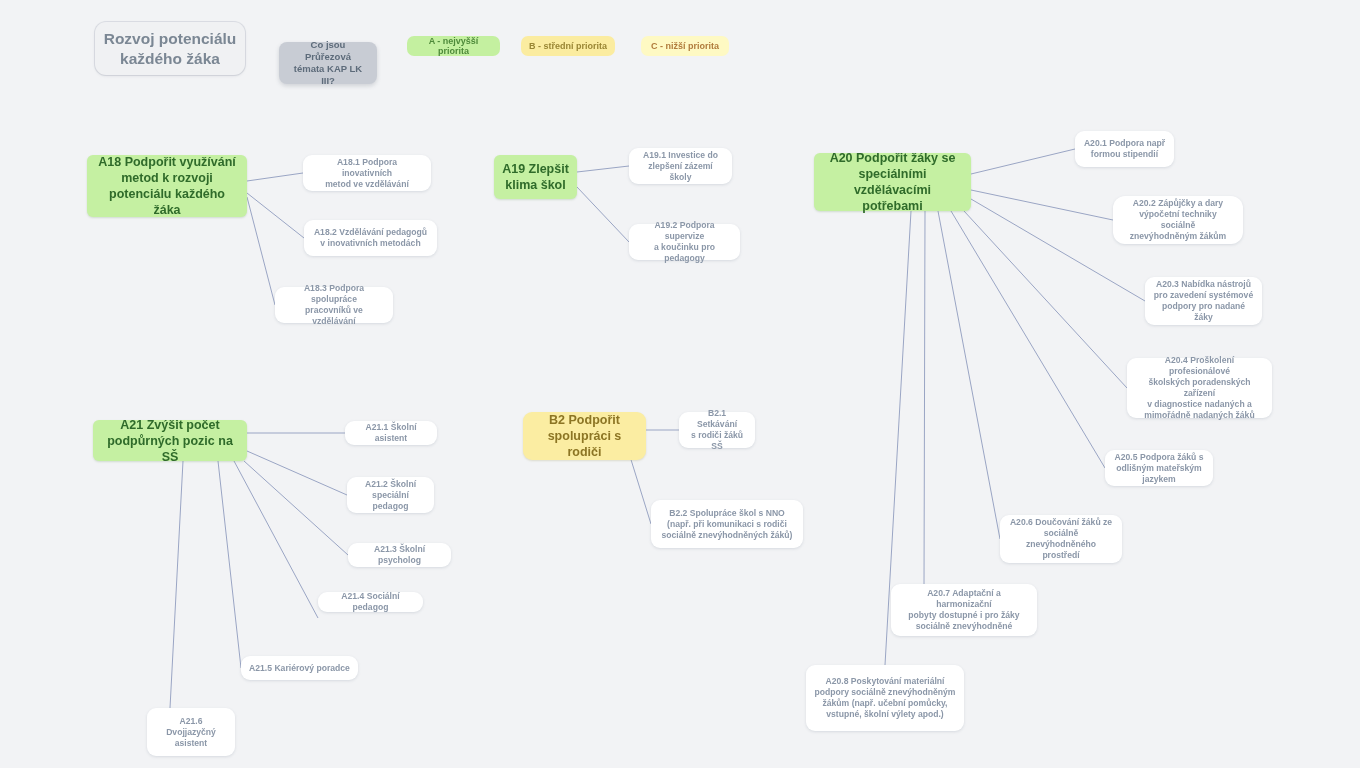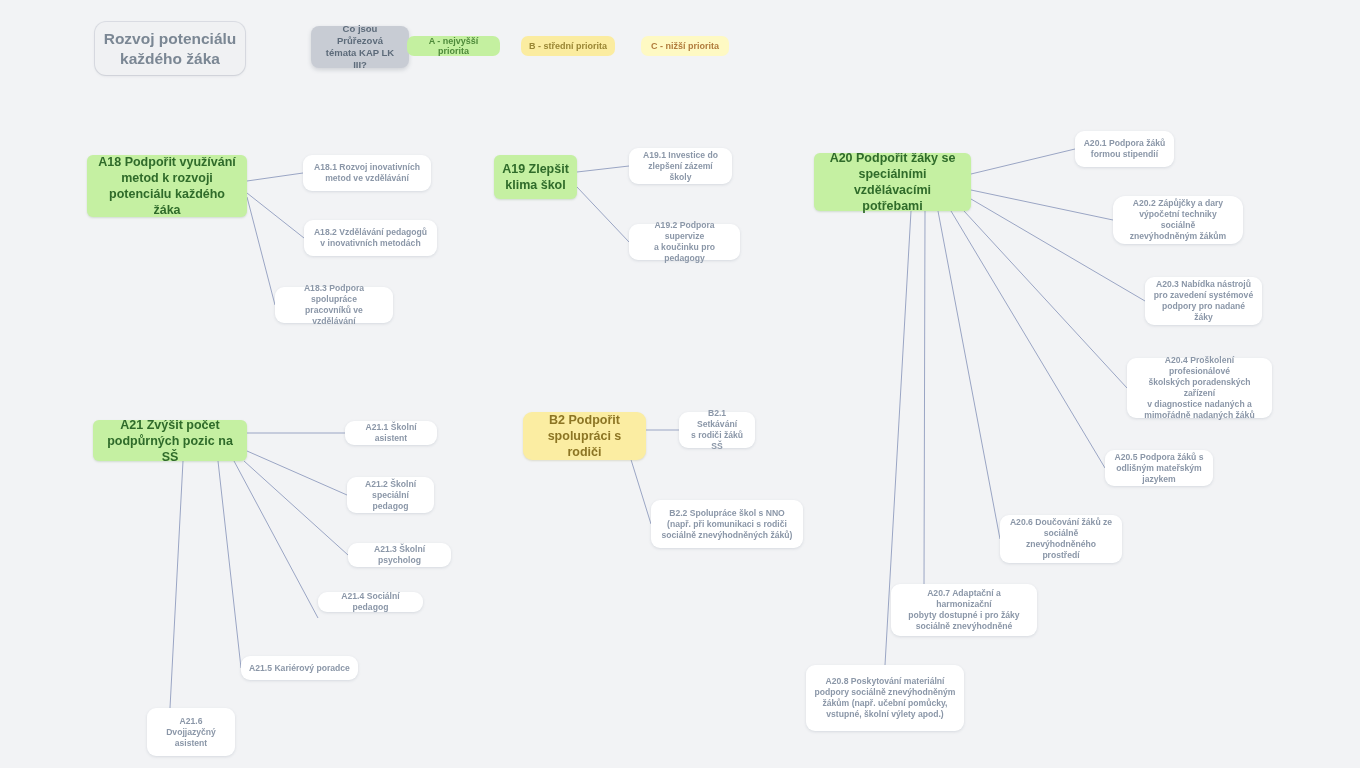--- a/index.html
+++ b/index.html
@@ -134,48 +134,48 @@
       <line x1="234" y1="461" x2="318" y2="618" stroke="#9aa5c4" stroke-width="1"></line>
       <line x1="218" y1="461" x2="241" y2="668" stroke="#9aa5c4" stroke-width="1"></line>
       <line x1="183" y1="461" x2="170" y2="708" stroke="#9aa5c4" stroke-width="1"></line>
       <line x1="628" y1="430" x2="679" y2="430" stroke="#9aa5c4" stroke-width="1"></line>
       <line x1="628" y1="450" x2="651" y2="524" stroke="#9aa5c4" stroke-width="1"></line>
     </svg>
 
   <div class="node n-title" style="left: 95px; top: 22px; width: 150px; height: 53px;">Rozvoj potenciálu
 každého žáka</div>
 
-  <div class="node n-info" style="left: 279px; top: 26px; width: 98px; height: 42px; margin-left: 32px;">Co jsou Průřezová
+  <div class="node n-info" style="left: 279px; top: 42px; width: 98px; height: 42px;">Co jsou Průřezová
 témata KAP LK III?</div>
 
   <div class="chip chip-a" style="left: 407px; top: 36px; width: 93px; height: 20px;">A - nejvyšší priorita</div>
   <div class="chip chip-b" style="left: 521px; top: 36px; width: 94px; height: 20px;">B - střední priorita</div>
   <div class="chip chip-c" style="left: 641px; top: 36px; width: 88px; height: 20px;">C - nižší priorita</div>
 
   <div class="node n-main" style="left: 87px; top: 155px; width: 160px; height: 62px;">A18 Podpořit využívání
 metod k rozvoji
 potenciálu každého žáka</div>
-  <div class="node n-leaf" style="left: 303px; top: 155px; width: 128px; height: 36px;">A18.1 Rozvoj inovativních
+  <div class="node n-leaf" style="left: 303px; top: 155px; width: 128px; height: 36px;">A18.1 Podpora inovativních
 metod ve vzdělávání</div>
   <div class="node n-leaf" style="left: 304px; top: 220px; width: 133px; height: 36px;">A18.2 Vzdělávání pedagogů
 v inovativních metodách</div>
   <div class="node n-leaf" style="left: 275px; top: 287px; width: 118px; height: 36px;">A18.3 Podpora spolupráce
 pracovníků ve vzdělávání</div>
 
   <div class="node n-main" style="left: 494px; top: 155px; width: 83px; height: 44px;">A19 Zlepšit
 klima škol</div>
   <div class="node n-leaf" style="left: 629px; top: 148px; width: 103px; height: 36px;">A19.1 Investice do
 zlepšení zázemí školy</div>
   <div class="node n-leaf" style="left: 629px; top: 224px; width: 111px; height: 36px;">A19.2 Podpora supervize
 a koučinku pro pedagogy</div>
 
   <div class="node n-main" style="left: 814px; top: 153px; width: 157px; height: 58px;">A20 Podpořit žáky se
 speciálními
 vzdělávacími potřebami</div>
-  <div class="node n-leaf" style="left: 1075px; top: 131px; width: 99px; height: 36px;">A20.1 Podpora žáků
+  <div class="node n-leaf" style="left: 1075px; top: 131px; width: 99px; height: 36px;">A20.1 Podpora např
 formou stipendií</div>
   <div class="node n-leaf" style="left: 1113px; top: 196px; width: 130px; height: 48px; border-radius: 12px;">A20.2 Zápůjčky a dary
 výpočetní techniky sociálně
 znevýhodněným žákům</div>
   <div class="node n-leaf" style="left: 1145px; top: 277px; width: 117px; height: 48px;">A20.3 Nabídka nástrojů
 pro zavedení systémové
 podpory pro nadané žáky</div>
   <div class="node n-leaf" style="left: 1127px; top: 358px; width: 145px; height: 60px;">A20.4 Proškolení profesionálové
 školských poradenských zařízení
 v diagnostice nadaných a

